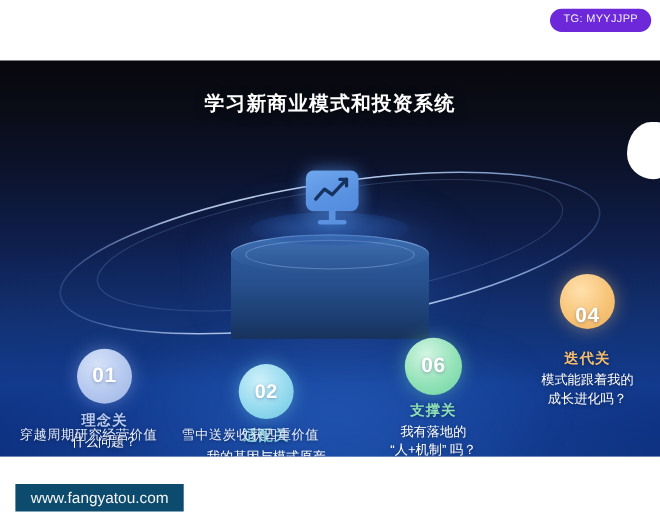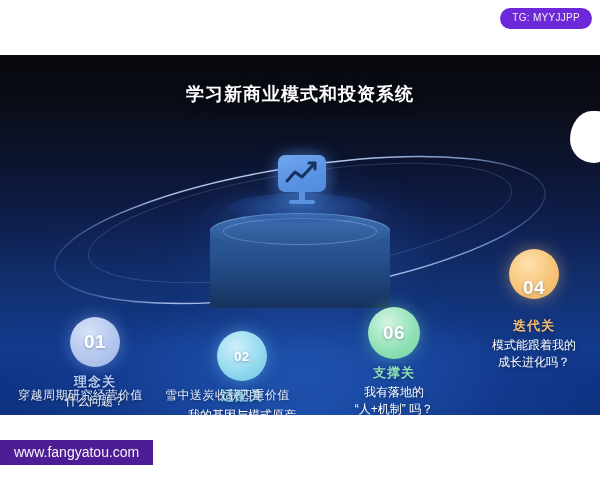--- a/index.html
+++ b/index.html
@@ -150,22 +150,22 @@
   .taglines {
     position:absolute; left:0; top:332px; width:600px;
     display:flex; justify-content:flex-start; gap:22px;
     padding-left:18px;
     font-size:12px; color:#e8eefb; letter-spacing:.5px;
     text-shadow: 0 1px 3px rgba(0,0,0,.4);
   }
 
   
   .watermark {
-    position:absolute; left:0; top:440px;
-    background:#4c1d95; color:#f5f5f5;
+    position:absolute; left:14px; top:440px;
+    background:#0c4a6e; color:#f5f5f5;
     font-size:14px; padding:5px 14px 6px 14px; line-height:1;
   }
 </style>
 </head>
 <body>
 
 <div id="root">
 
   <div class="tg-badge">TG: MYYJJPP</div>
 
@@ -219,21 +219,21 @@
                   box-shadow: 0 0 16px rgba(150,180,240,.45);">
         <span>01</span>
       </div>
       <div class="step-label" style="left:10px; top:318px; color:#b9cbf0;">理念关</div>
       <div class="step-desc" style="left:5px; top:338px;">
         <span class="l2">什么问题？</span>
       </div>
     </div>
 
     <div class="node">
-      <div class="bubble" style="left:217px; top:276px; width:50px; height:50px; font-size:13px;
+      <div class="bubble" style="left:217px; top:276px; width:50px; height:50px; font-size:18px;
                   background: radial-gradient(circle at 38% 30%, #cdeffa 0%, #95daee 55%, #6ec6e4 100%);
                   box-shadow: 0 0 16px rgba(120,205,235,.45);">
         <span>02</span>
       </div>
       <div class="step-label" style="left:157px; top:332px; color:#8fd9ee;">适配关</div>
       <div class="step-desc" style="left:152px; top:352px;">
         <span>我的基因与模式原产</span>
         
       </div>
     </div>

